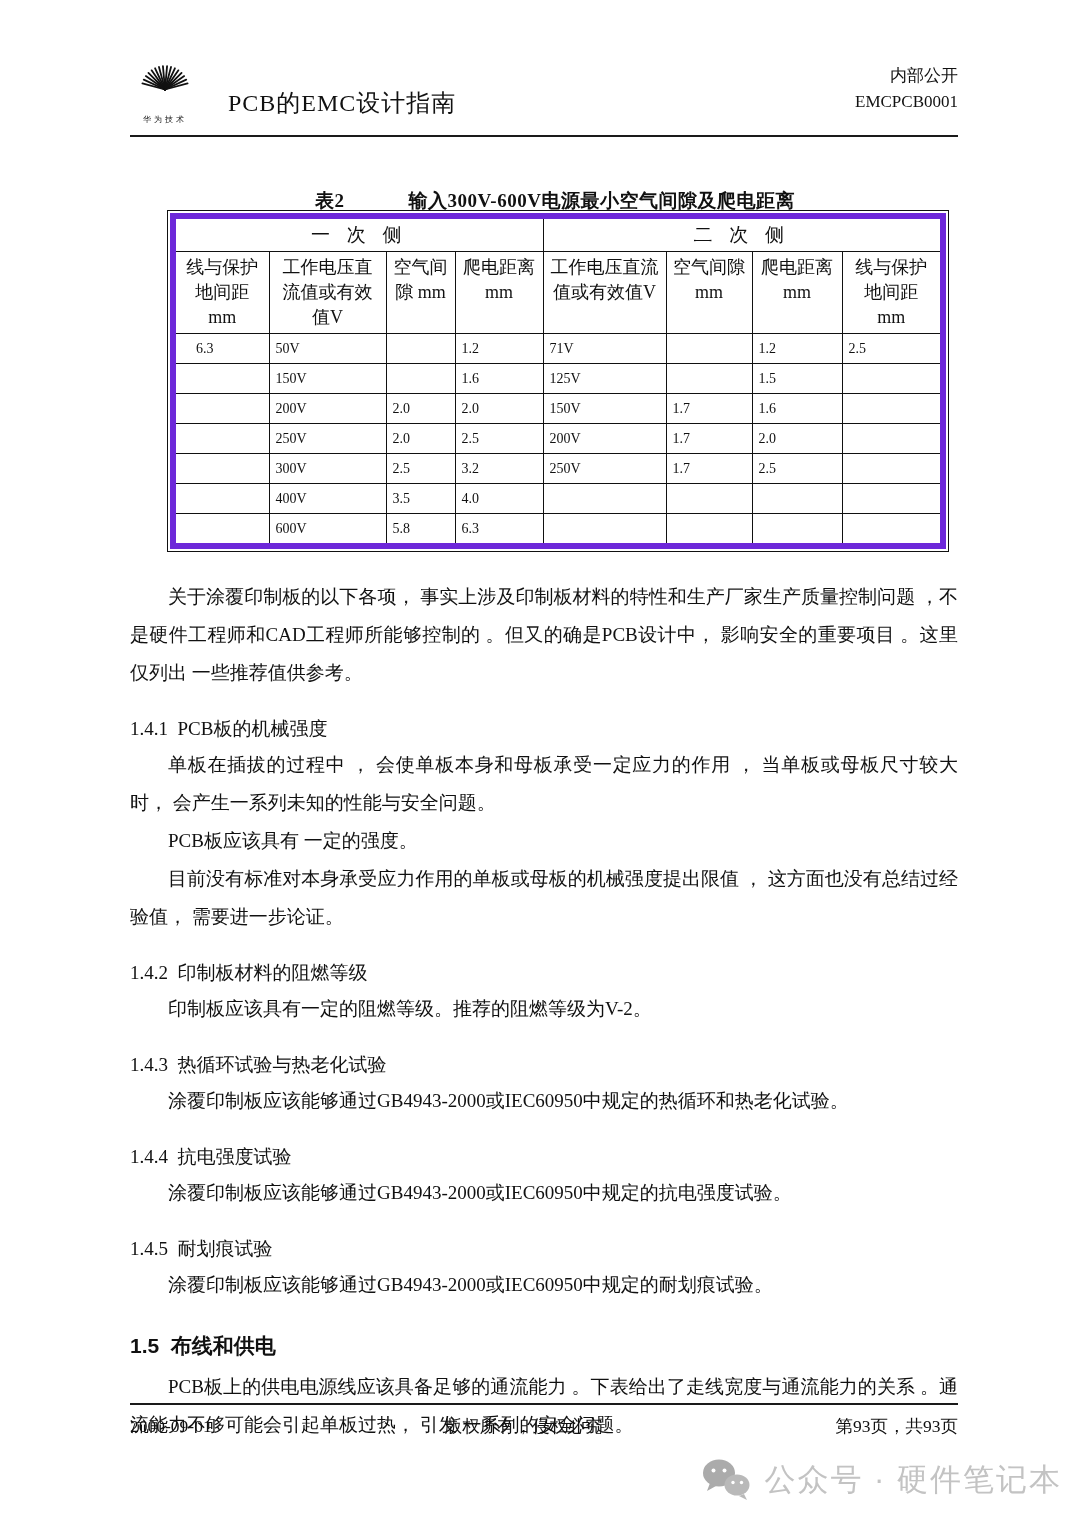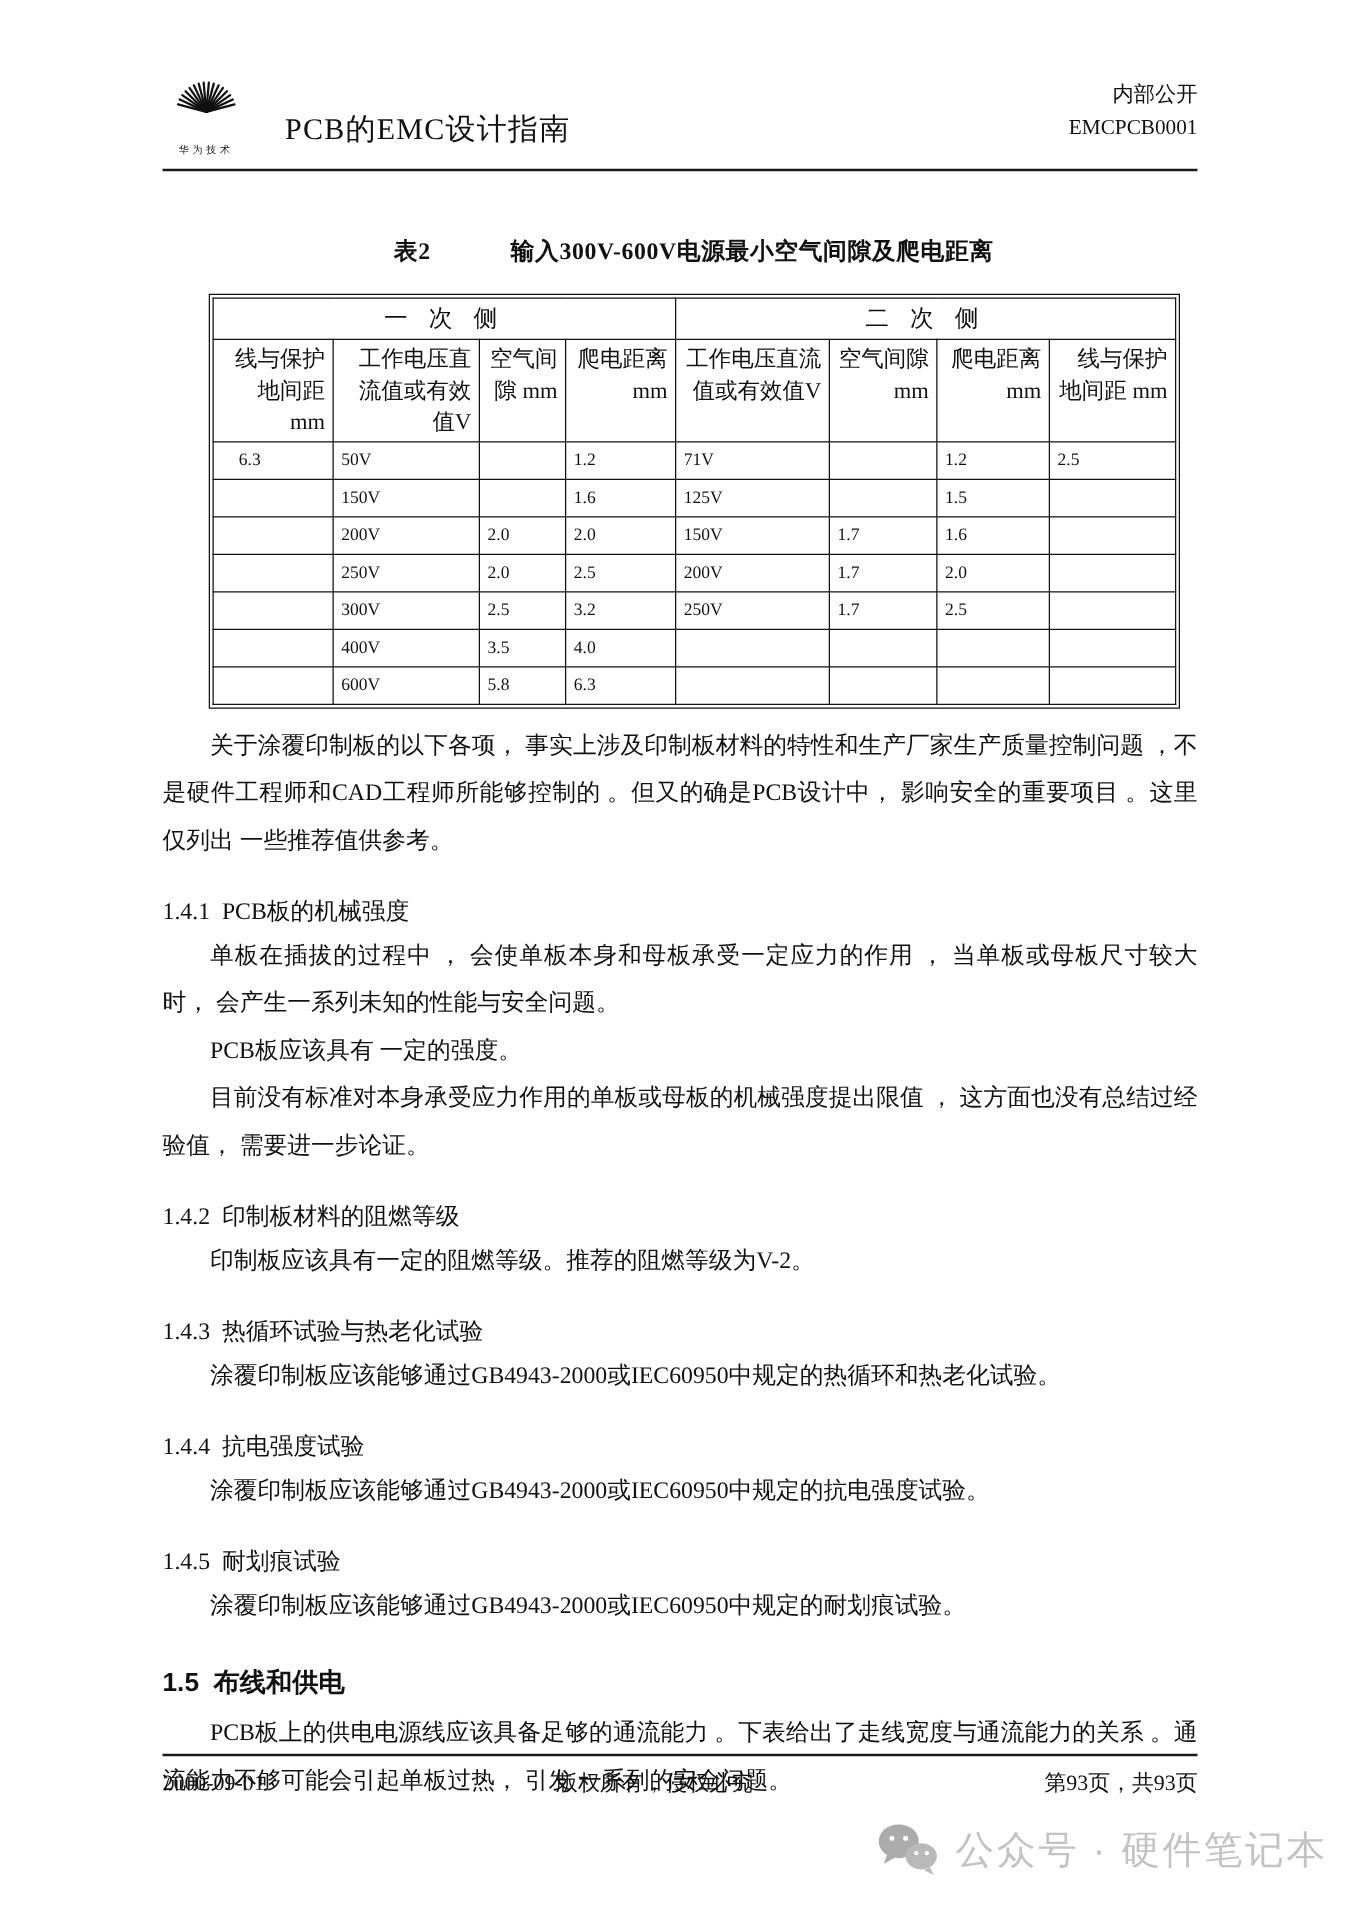--- a/index.html
+++ b/index.html
@@ -24,32 +24,32 @@
   .logo-text{font-size:8px;letter-spacing:3px;margin-top:19px;white-space:nowrap;}
   .doc-title{font-size:24px;letter-spacing:1px;padding-bottom:6px;margin-top:10px;}
   .header-right{text-align:right;font-size:17px;line-height:26px;padding-bottom:10px;}
   
   .table-caption{
     position:absolute;left:170px;top:188px;width:770px;
     display:flex;justify-content:center;gap:64px;
     font-weight:bold;font-size:19px;letter-spacing:.5px;
   }
   table.spec{
-    position:absolute;left:170px;top:238px;width:770px;
+    position:absolute;left:170px;top:213px;width:770px;
     border-collapse:collapse;table-layout:fixed;
-    border:1px solid #6d28d9;
+    border:6px solid #6d28d9;
     outline:1px solid #111;outline-offset:2px;
   }
   table.spec th,table.spec td{border:1px solid #111;}
   th.group{
     text-align:center;font-weight:normal;font-size:19px;
     letter-spacing:6px;padding:3px 0;height:24px;
   }
   th.colhead{
-    text-align:right;font-weight:normal;vertical-align:top;
+    text-align:center;font-weight:normal;vertical-align:top;
     font-size:18px;line-height:25px;padding:3px 6px;
   }
   table.spec td{
     font-size:14px;height:25px;padding:2px 6px;vertical-align:middle;text-align:left;
   }
   table.spec td:first-child{padding-left:20px;}
   
   .body-text{position:absolute;left:130px;right:122px;top:578px;}
   h2.sec{
     font-family:"Liberation Sans","DejaVu Sans",sans-serif;

